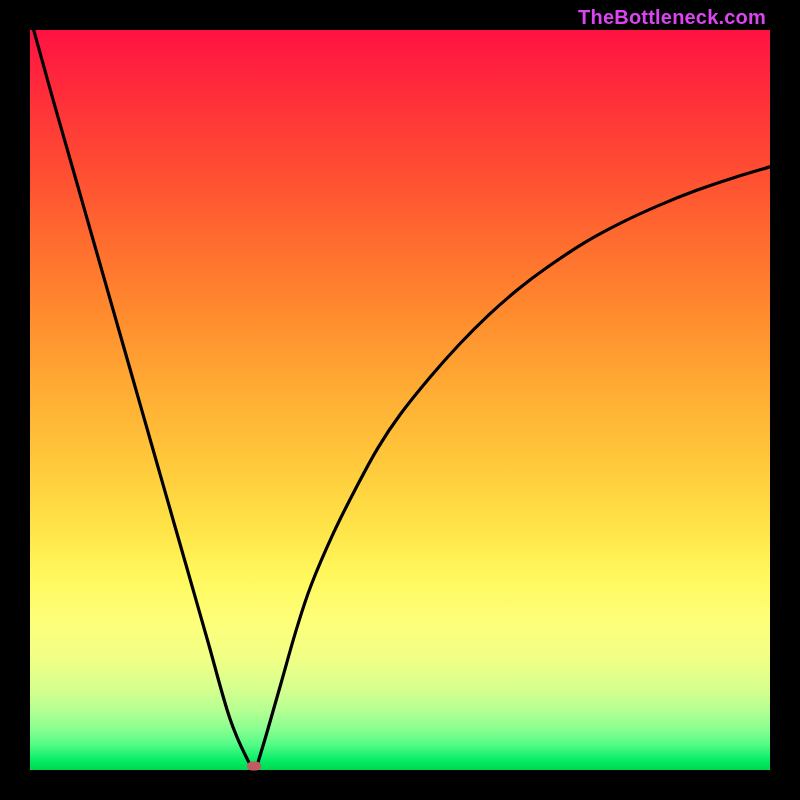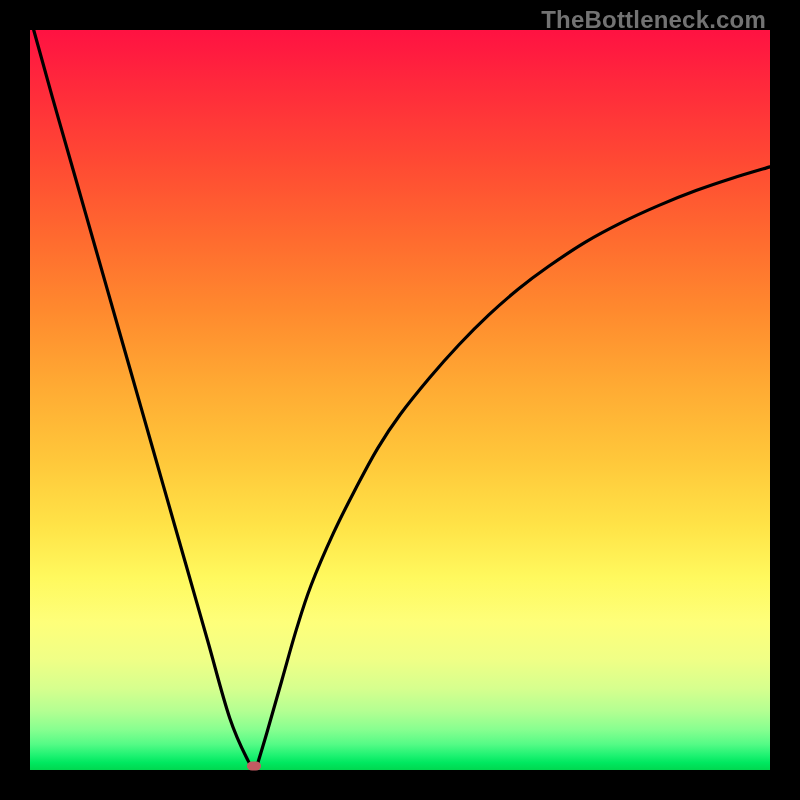--- a/index.html
+++ b/index.html
@@ -44,23 +44,23 @@
       #55fb86 96.5%,
       #1ff272 98%,
       #00e860 99%,
       #00d74f 100%
     );
   }
   .watermark {
     position: absolute;
     top: 6px;
     right: 34px;
-    font-size: 24px;
+    font-size: 20px;
     font-weight: 600;
-    color: #737373;
+    color: #d946ef;
     letter-spacing: 0.2px;
     user-select: none;
   }
   svg.curve {
     position: absolute;
     left: 0;
     top: 0;
     width: 740px;
     height: 740px;
     overflow: visible;

